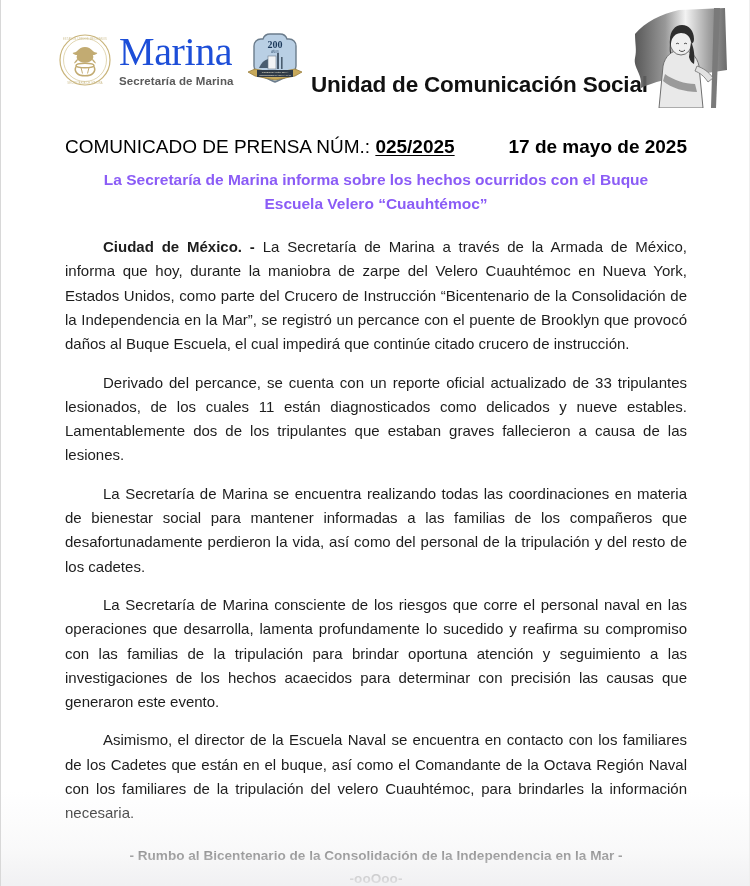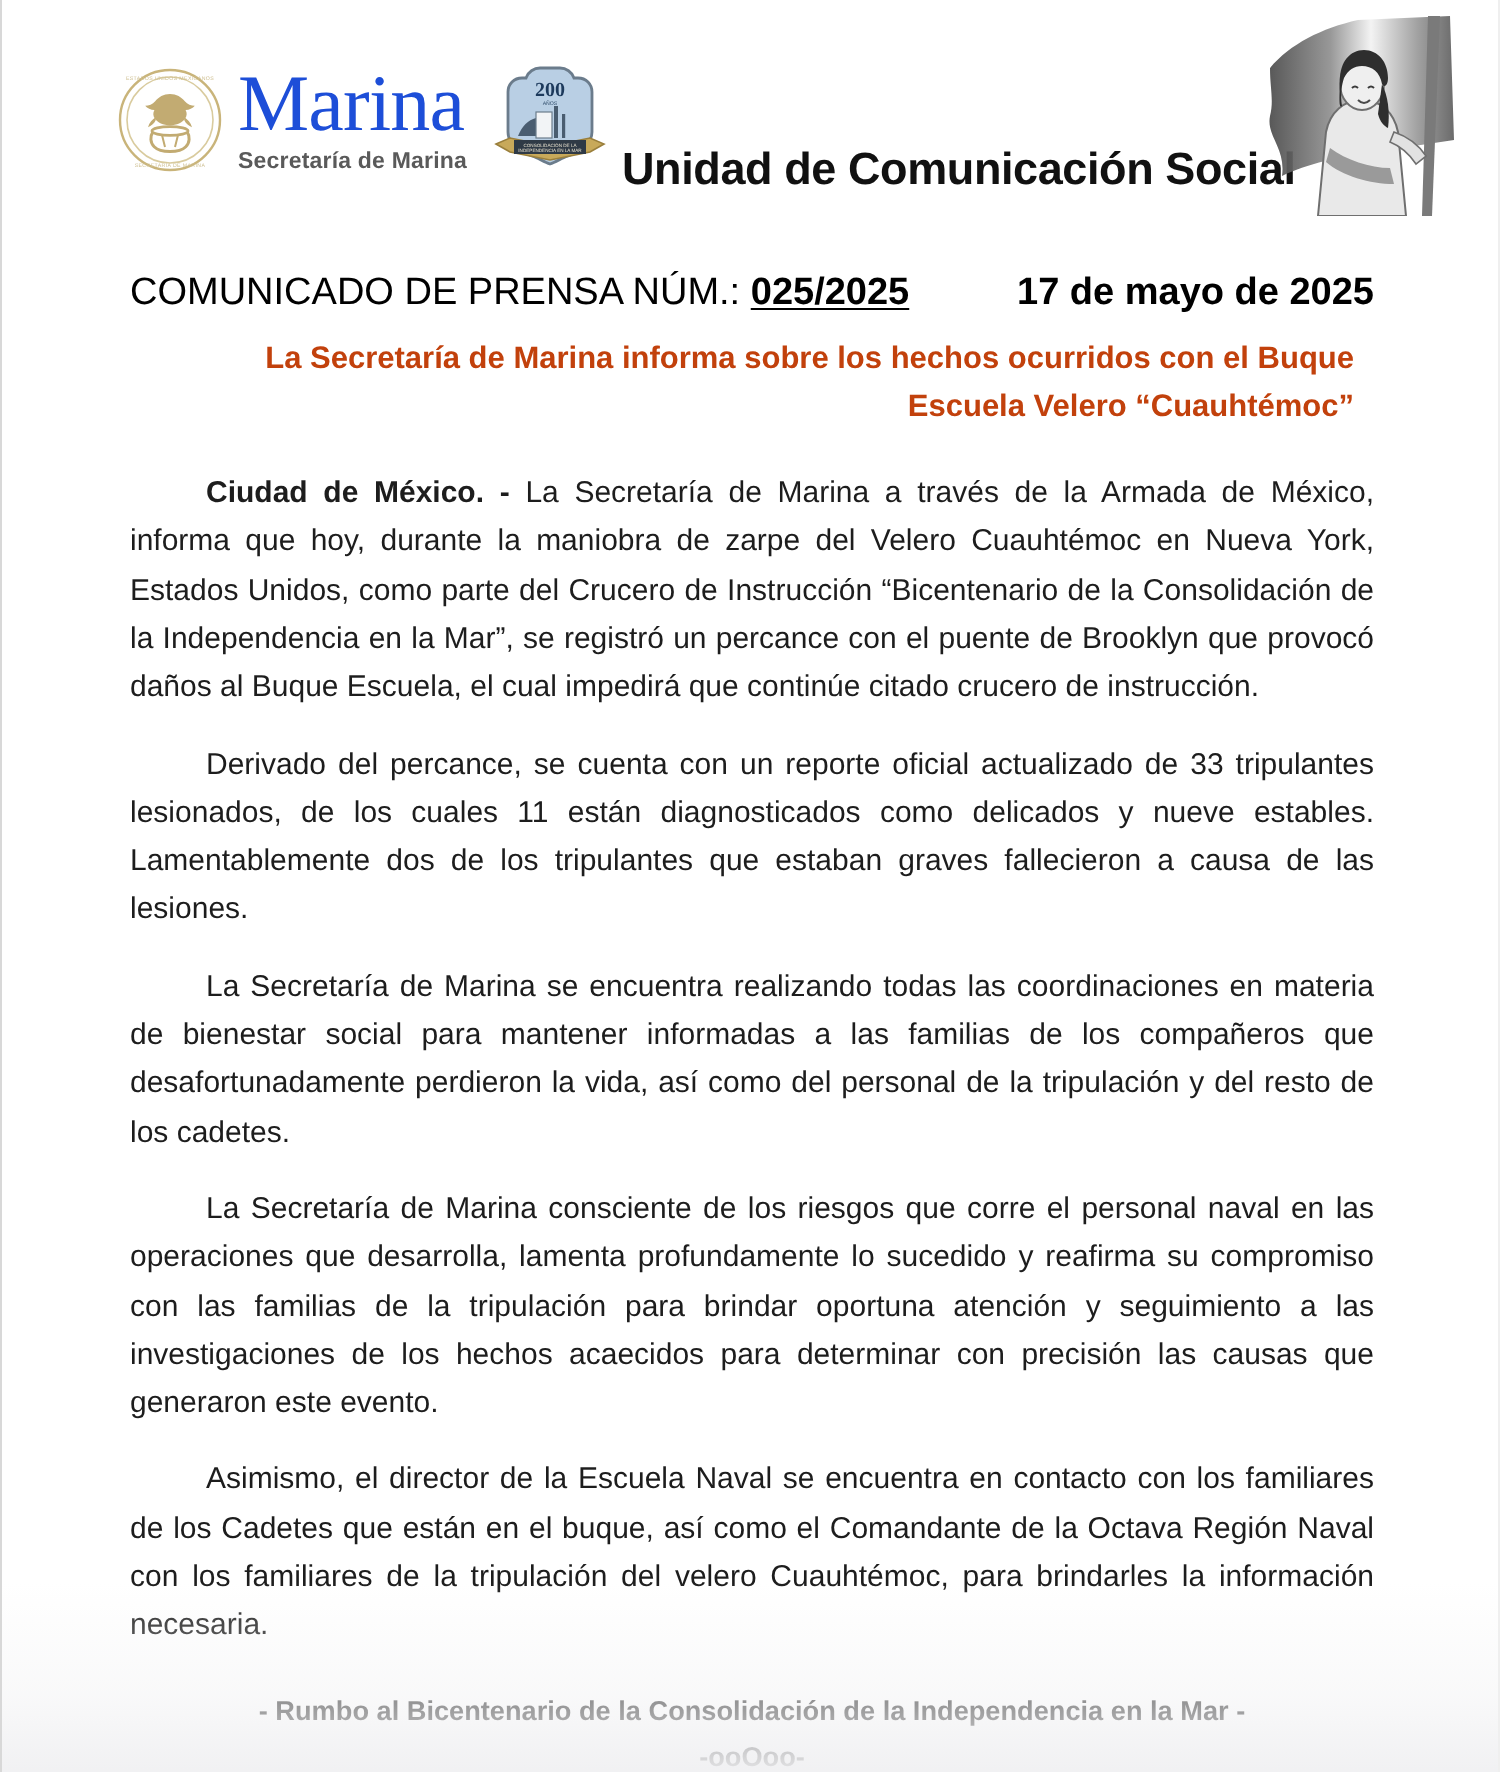--- a/index.html
+++ b/index.html
@@ -133,25 +133,25 @@
   .meta .date { font-weight: 700; }
 
   
   .doc-body {
     position: absolute;
     left: 64px;
     right: 62px;
     top: 168px;
   }
   .doc-title {
-    text-align: right;
+    text-align: center;
     font-size: 15.5px;
     font-weight: 700;
     line-height: 1.52;
-    color: #c2410c;
+    color: #8b5cf6;
     margin: 0 10px 20px 10px;
   }
   p.para {
     margin: 0 0 14px 0;
     font-size: 15px;
     line-height: 1.62;
     text-align: justify;
     text-indent: 38px;
     color: #1d1d1d;
     hyphens: none;

